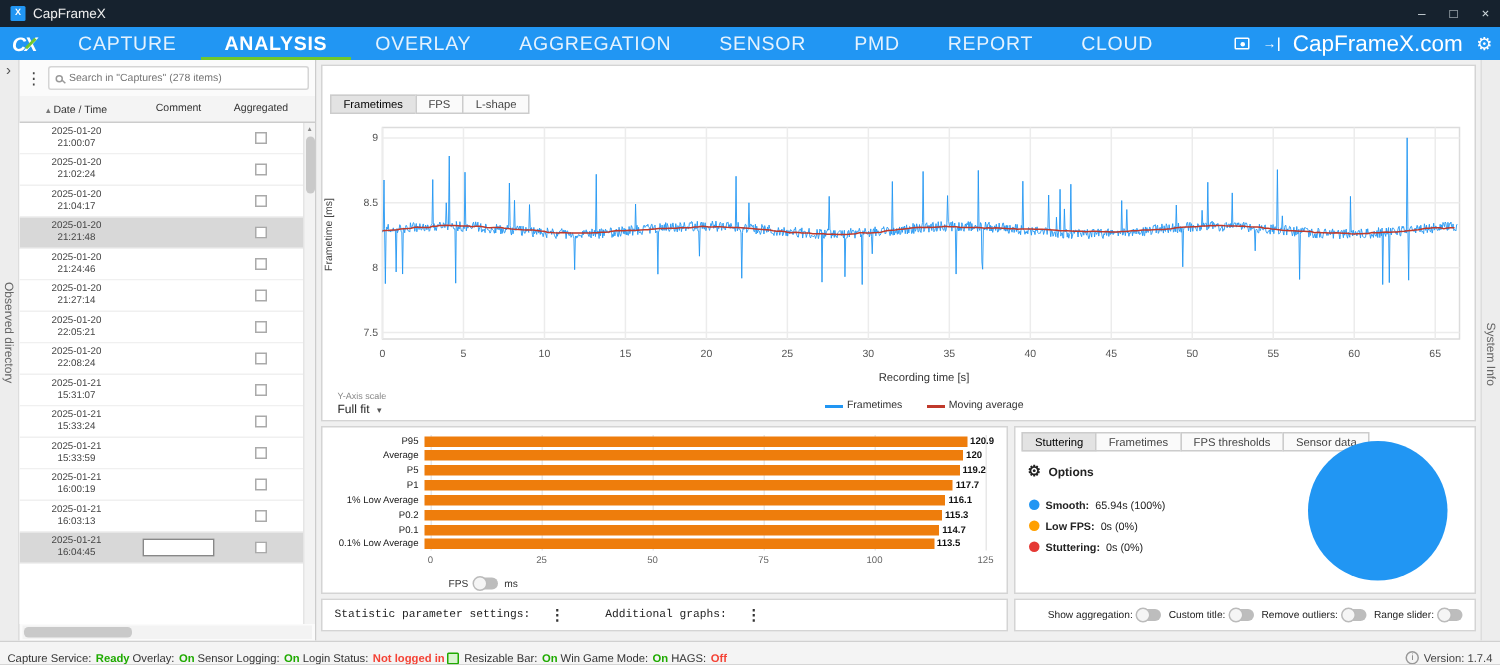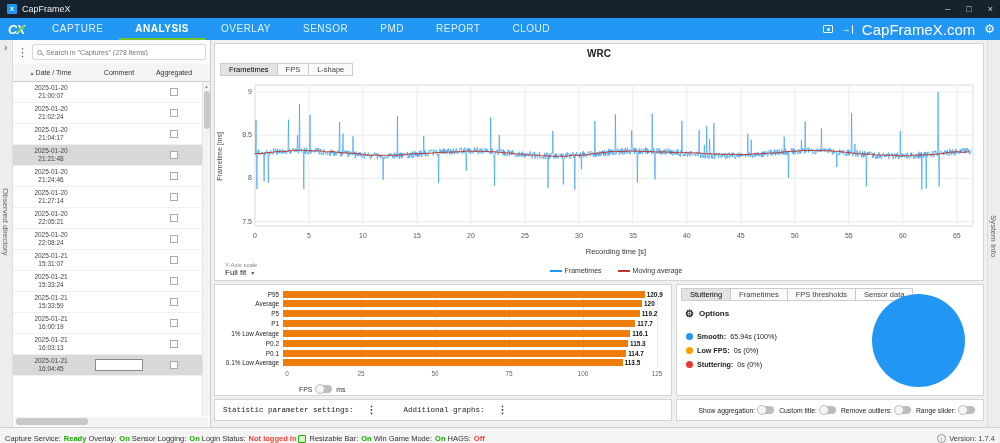--- a/index.html
+++ b/index.html
@@ -10,21 +10,21 @@
   .titlebar{height:18px;background:var(--titlebar-bg,#16222e);display:flex;align-items:center;gap:5px;padding:0 7px;color:#eee;font-size:9px;}
   .appicon{width:10px;height:10px;background:var(--nav-blue,#2196f3);color:#fff;font-size:6px;font-weight:bold;display:flex;align-items:center;justify-content:center;border-radius:1px;flex:none;}
   .win-controls{margin-left:auto;display:flex;gap:16px;font-size:9px;color:#cfd8dc;}
 
   
   .navbar{height:22px;background:var(--nav-blue,#2196f3);display:flex;align-items:stretch;color:#fff;}
   .logo{display:flex;align-items:center;padding:0 12px 0 8px;font-size:13px;font-weight:bold;font-style:italic;letter-spacing:-1px;}
   .lx{position:relative;display:inline-block;}
   .lx::after{content:'';position:absolute;left:0;top:6px;width:9px;height:2px;background:var(--accent-green,#70c72f);transform:rotate(-45deg);}
   .nav-tabs{display:flex;align-items:stretch;}
-  .nav-tab{display:flex;align-items:center;padding:0 16px;font-size:10px;letter-spacing:.5px;color:rgba(255,255,255,.88);border-bottom:2px solid transparent;white-space:nowrap;cursor:pointer;}
+  .nav-tab{display:flex;align-items:center;padding:0 16px;font-size:13px;letter-spacing:.5px;color:rgba(255,255,255,.88);border-bottom:2px solid transparent;white-space:nowrap;cursor:pointer;}
   .nav-tab.active{color:#fff;font-weight:bold;border-bottom-color:var(--accent-green,#70c72f);}
   .nav-right{margin-left:auto;display:flex;align-items:center;gap:9px;padding-right:5px;}
   .shot-ico{width:10px;height:8px;border:1px solid #fff;border-radius:1px;position:relative;}
   .shot-ico::after{content:'';position:absolute;left:3px;top:2px;width:3px;height:3px;border-radius:50%;background:#fff;}
   .login-ico{font-size:9px;line-height:1;border-right:1.5px solid #fff;padding-right:1px;}
   .site{font-size:15px;}
   .gear{font-size:12px;}
 
   .content{display:flex;height:387px;}
   .side-strip{width:13px;background:#ededed;position:relative;flex:none;}
@@ -144,20 +144,21 @@
 
   <div class="navbar">
     <div class="logo">
         <span>C</span>
         <span class="lx">X</span>
       </div>
     <div class="nav-tabs" id="nav-tabs">
         <div class="nav-tab">CAPTURE</div>
         <div class="nav-tab active">ANALYSIS</div>
         <div class="nav-tab">OVERLAY</div>
+        <div class="nav-tab">AGGREGATION</div>
         <div class="nav-tab">SENSOR</div>
         <div class="nav-tab">PMD</div>
         <div class="nav-tab">REPORT</div>
         <div class="nav-tab">CLOUD</div>
       </div>
     <div class="nav-right">
       <span class="shot-ico"></span>
       <span class="login-ico">→</span>
       <span class="site">CapFrameX.com</span>
       <span class="gear">⚙</span>
@@ -335,21 +336,20 @@
         </div>
       </div>
       <div class="hscroll">
           <span class="hthumb"></span>
         </div>
     </div>
 
     <div class="main">
 
       <div class="chart-card">
-        <div class="chart-title">WRC</div>
         <div class="chart-tabs" id="chart-tabs">
             <div class="ctab active">Frametimes</div>
             <div class="ctab">FPS</div>
             <div class="ctab">L-shape</div>
           </div>
         <span class="ylab">Frametime [ms]</span>
         <div class="plot-area">
           <svg id="ft-svg" viewBox="0 0 758 164" width="758" height="164">
               <rect x="34" y="5" width="718" height="141" fill="#fff" stroke="#dcdcdc" stroke-width="1"></rect>
               <line x1="34" y1="5" x2="34" y2="146" stroke="#ececec"></line>

